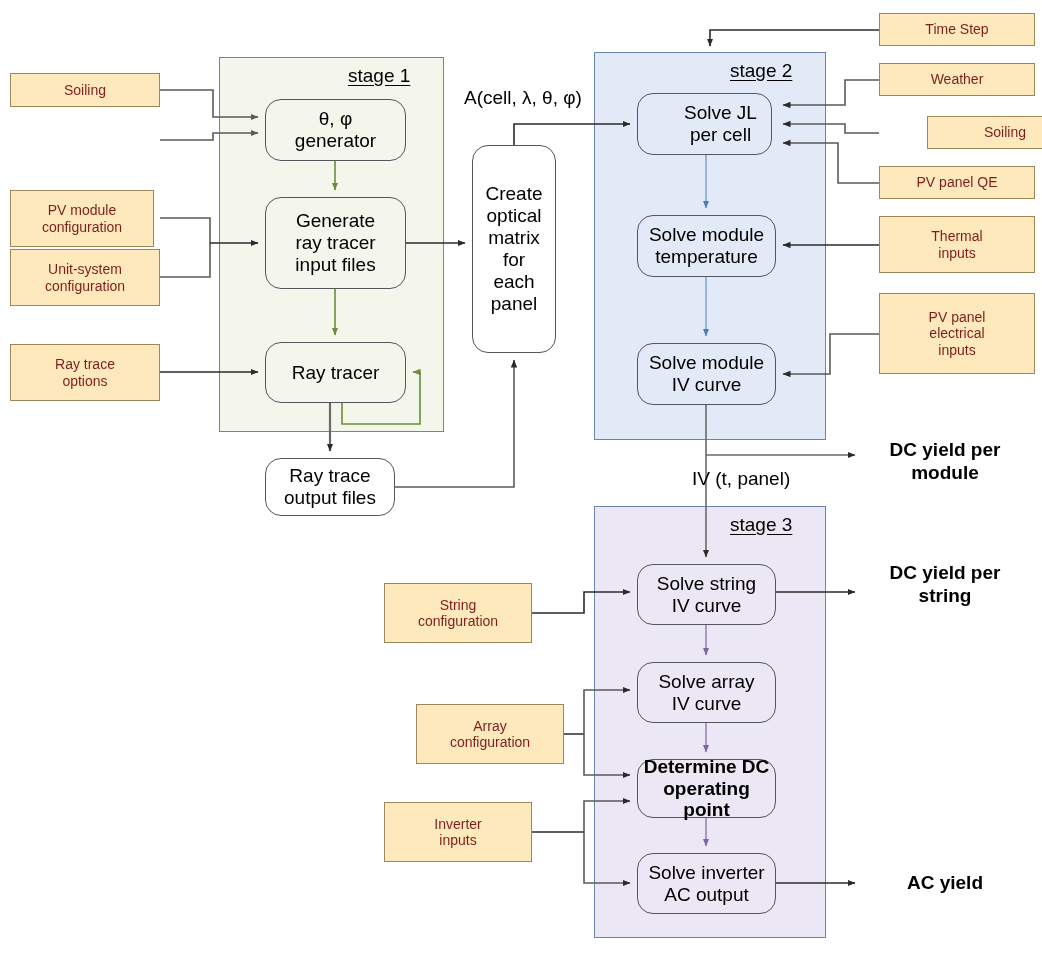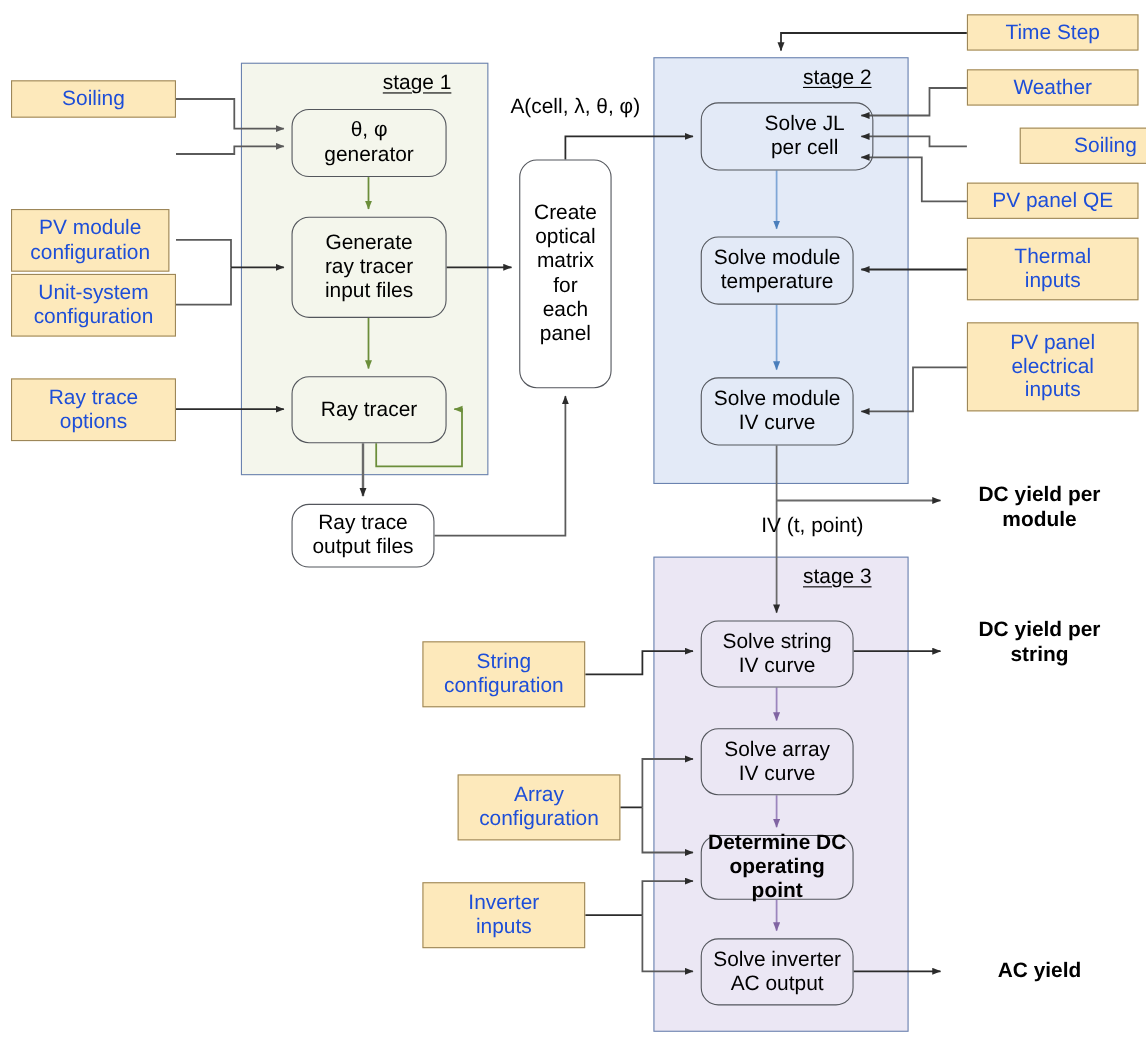--- a/index.html
+++ b/index.html
@@ -8,21 +8,21 @@
   #canvas{position:relative;width:1042px;height:953px;background:#fff;overflow:hidden;}
   svg#wires{position:absolute;left:0;top:0;width:1042px;height:953px;pointer-events:none;}
 
   .stage-box{position:absolute;box-sizing:border-box;border:1px solid #6b83b0;}
   .stage-label{position:absolute;font-size:19px;color:#000;text-decoration:underline;
                text-underline-offset:3px;white-space:nowrap;}
 
   .node{position:absolute;box-sizing:border-box;display:flex;align-items:center;
         justify-content:center;text-align:center;line-height:1.15;}
 
-  .inputbox{background:#fde9bb;border:1.5px solid #9d8759;color:#1d4ed8;font-size:19px;}
+  .inputbox{background:#fde9bb;border:1.5px solid #9d8759;color:#7f1d1d;font-size:14px;}
 
   .procbox{background:transparent;border:1.5px solid #53565c;border-radius:16px;
            color:#000;font-size:19px;justify-content:center;}
 
   .outlabel{position:absolute;font-size:19px;font-weight:bold;color:#000;
             text-align:center;line-height:1.2;}
   .edgelabel{position:absolute;font-size:19px;color:#000;white-space:nowrap;}
 </style>
 </head>
 <body>
@@ -168,21 +168,21 @@
     </div>
   <div class="node procbox" id="pr-2" style="left: 265px; top: 342px; width: 141px; height: 61px;">
       <span>Ray tracer</span>
     </div>
   <div class="node procbox" id="pr-3" style="left: 265px; top: 458px; width: 130px; height: 58px;">
       <span>Ray trace<br>output files</span>
     </div>
   <div class="node procbox" id="pr-4" style="left: 472px; top: 145px; width: 84px; height: 208px;">
       <span>Create<br>optical<br>matrix<br>for<br>each<br>panel</span>
     </div>
-  <div class="node procbox" id="pr-5" style="left: 637px; top: 93px; width: 157px; height: 62px; padding-left: 32px;">
+  <div class="node procbox" id="pr-5" style="left: 637px; top: 93px; width: 135px; height: 62px; padding-left: 32px;">
       <span>Solve JL<br>per cell</span>
     </div>
   <div class="node procbox" id="pr-6" style="left: 637px; top: 215px; width: 139px; height: 62px;">
       <span>Solve module<br>temperature</span>
     </div>
   <div class="node procbox" id="pr-7" style="left: 637px; top: 343px; width: 139px; height: 62px;">
       <span>Solve module<br>IV curve</span>
     </div>
   <div class="node procbox" id="pr-8" style="left: 637px; top: 564px; width: 139px; height: 61px;">
       <span>Solve string<br>IV curve</span>
@@ -191,19 +191,19 @@
       <span>Solve array<br>IV curve</span>
     </div>
   <div class="node procbox" id="pr-10" style="left: 637px; top: 759px; width: 139px; height: 59px; font-weight: bold;">
       <span>Determine DC<br>operating point</span>
     </div>
   <div class="node procbox" id="pr-11" style="left: 637px; top: 853px; width: 139px; height: 61px;">
       <span>Solve inverter<br>AC output</span>
     </div>
 
   <div class="edgelabel" id="el-0" style="left: 464px; top: 87px;">A(cell, λ, θ, φ)</div>
-  <div class="edgelabel" id="el-1" style="left: 692px; top: 468px;">IV (t, point)</div>
+  <div class="edgelabel" id="el-1" style="left: 692px; top: 468px;">IV (t, panel)</div>
 
   <div class="outlabel" id="ot-0" style="left: 865px; top: 439px; width: 160px;">DC yield per<br>module</div>
   <div class="outlabel" id="ot-1" style="left: 865px; top: 562px; width: 160px;">DC yield per<br>string</div>
   <div class="outlabel" id="ot-2" style="left: 865px; top: 872px; width: 160px;">AC yield</div>
 
 </div>
 
 </body></html>

